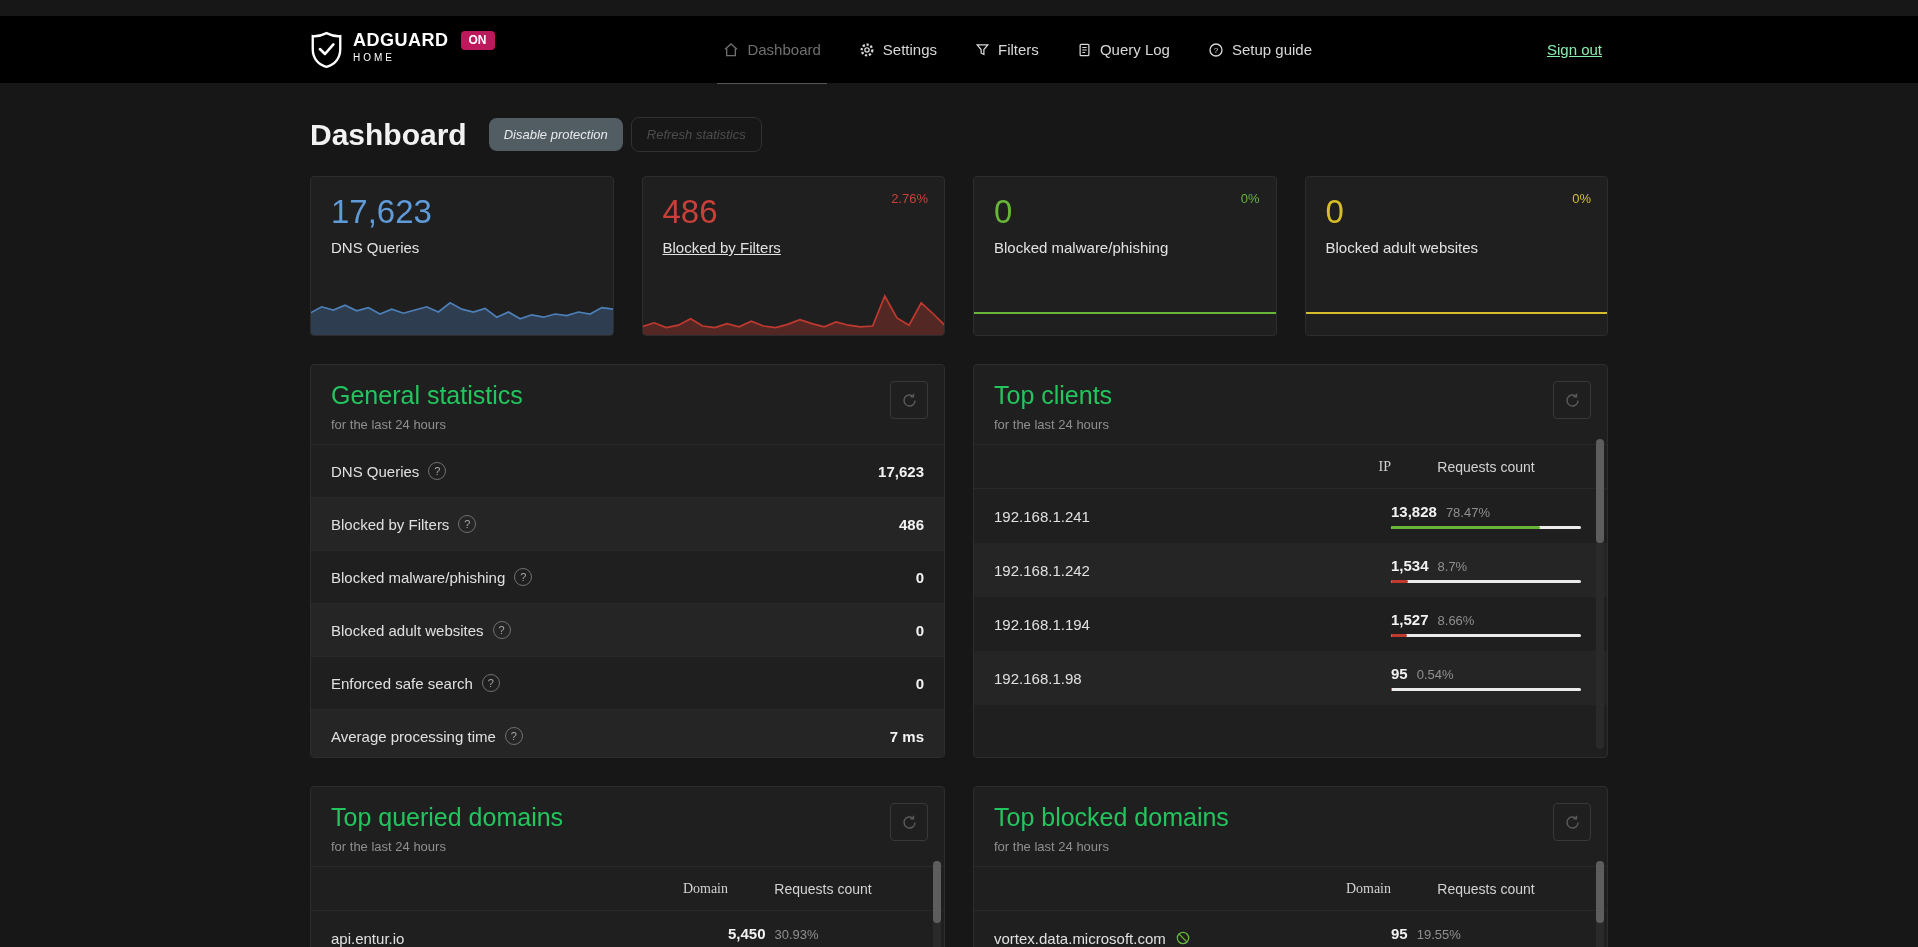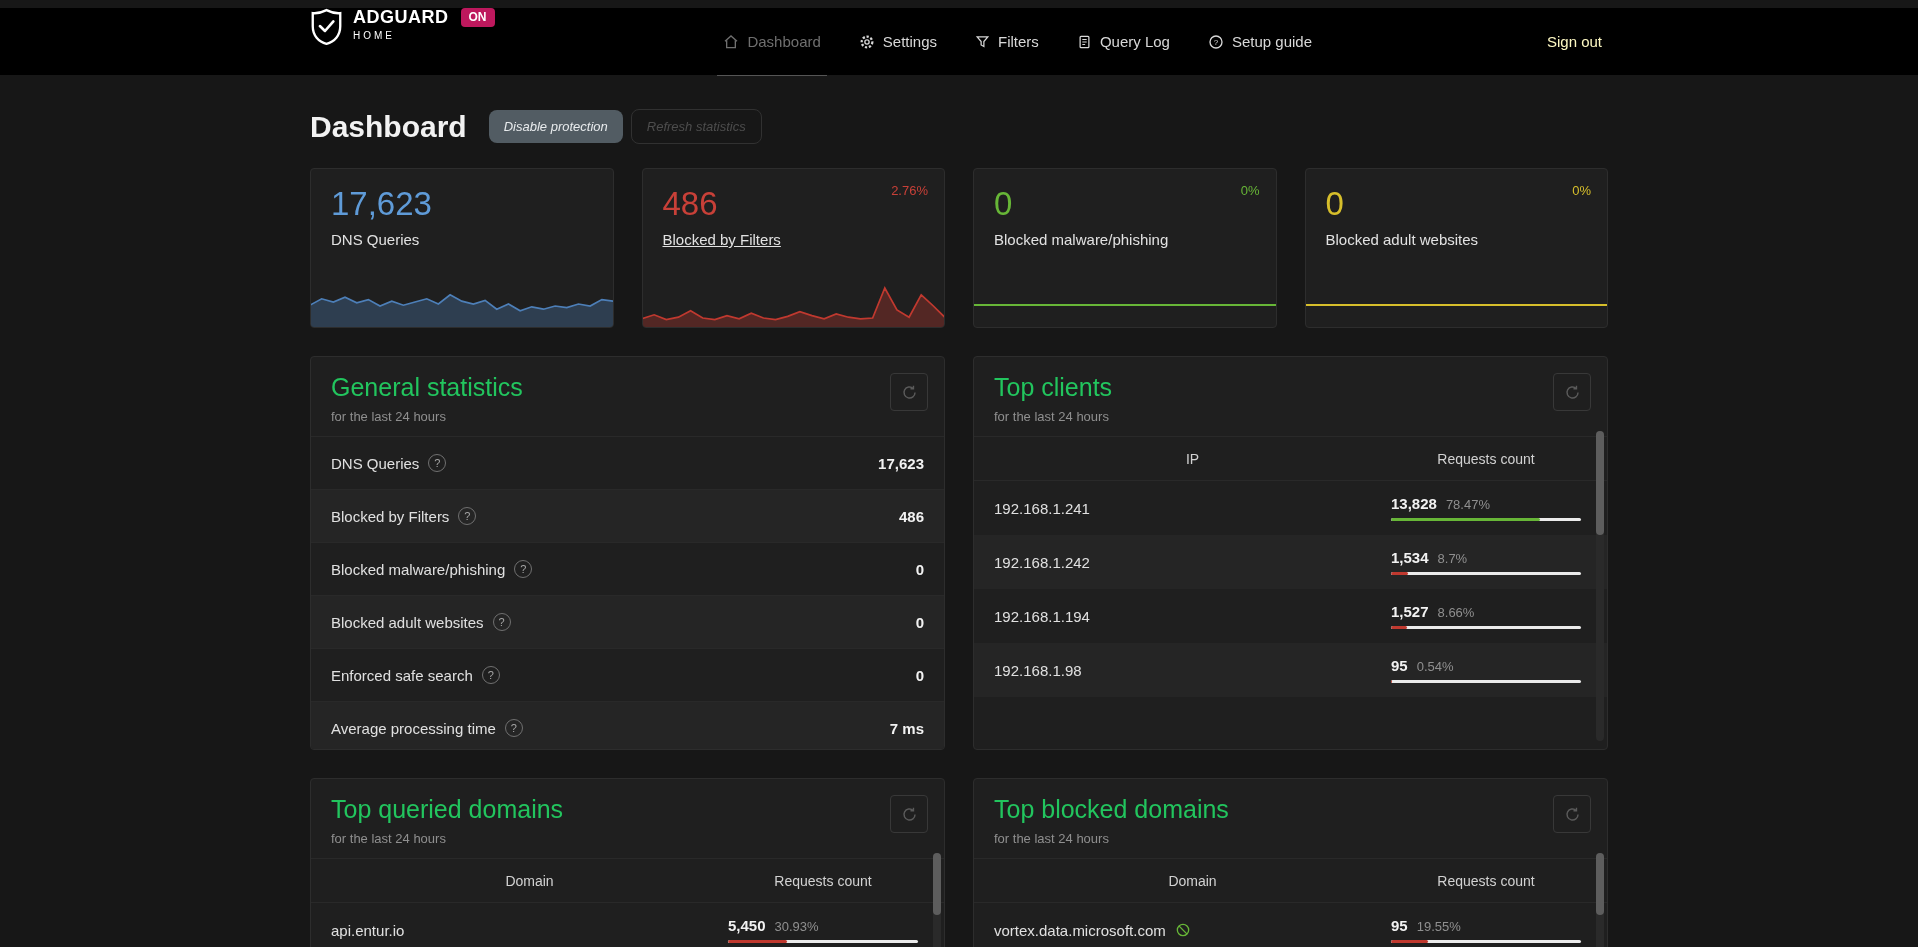--- a/index.html
+++ b/index.html
@@ -4,34 +4,34 @@
 <style>
   * { box-sizing: border-box; }
   html,body { margin:0; padding:0; }
   body {
     width:1918px; height:947px; overflow:hidden; position:relative;
     background:#171717; color:#e3e3e3;
     font-family:"Liberation Sans", sans-serif;
   }
   
   header { background:#000; height:67px; width:100%; }
-  .header-inner { width:1298px; margin:8px auto; height:100%; display:flex; }
+  .header-inner { width:1298px; margin:16px auto; height:100%; display:flex; align-items:center; }
   .logo { display:flex; align-items:flex-start; gap:10px; }
   .logo-text { display:flex; flex-direction:column; line-height:1.1; }
   .brand-row { display:flex; align-items:center; gap:12px; }
   .brand { font-size:18px; font-weight:bold; letter-spacing:.5px; color:#fff; }
   .product { font-size:10px; letter-spacing:3px; color:#fff; margin-top:2px; }
   .badge-on { background:#be185d; color:#fff; font-size:12px; font-weight:bold; padding:3px 8px; border-radius:4px; }
   nav { flex:1; display:flex; justify-content:center; gap:38px; height:100%; align-items:center; }
   .nav-item { position:relative; display:flex; align-items:center; gap:8px; height:100%;
     font-size:15px; color:#d8d8d8; cursor:pointer; text-decoration:none; }
   .nav-item .nav-icon { display:flex; align-items:center; color:inherit; }
   .nav-item.active { color:#6f6f6f; }
   .nav-item.active::after { content:""; position:absolute; left:-6px; right:-6px; bottom:-1px; height:1px; background:#555; }
-  .sign-out { background:none; border:none; color:#fef9c3; font-size:15px; cursor:pointer; font-family:inherit; }
+  .sign-out { background:none; border:none; color:#86efac; font-size:15px; cursor:pointer; font-family:inherit;text-decoration:underline; }
   
   main { width:1298px; margin:0 auto; padding-top:34px; }
   .page-head { display:flex; align-items:center; margin-bottom:24px; }
   h1 { font-size:30px; font-weight:600; color:#f2f2f2; margin:0 22px 0 0; }
   .btn { font-family:inherit; font-size:13px; border-radius:8px; padding:9px 15px; cursor:pointer;font-style:italic; }
   .btn-gray { background:#525c63; color:#e8ebed; border:none; margin-right:8px; }
   .btn-ghost { background:transparent; color:#4d4d4d; border:1px solid #313131; }
   
   .stat-row { display:grid; grid-template-columns:repeat(4,1fr); gap:28px; margin-bottom:28px; }
   .stat-card { position:relative; height:160px; background:#1f1f1f; border:1px solid #2d2d2d;
@@ -57,21 +57,21 @@
     padding:0 20px; border-top:1px solid #292929; font-size:15px; }
   .gs-row:nth-child(even) { background:#252525; }
   .gs-left { display:flex; align-items:center; }
   .gs-label { color:#e0e0e0; }
   .help-icon { display:inline-flex; align-items:center; justify-content:center; width:18px; height:18px;
     border:1px solid #707070; border-radius:50%; font-size:11px; color:#a5a5a5; margin-left:9px; cursor:pointer; }
   .gs-value { font-weight:bold; font-size:15px; color:#f2f2f2; }
   
   .tbl-head { display:flex; align-items:center; height:45px; padding:0 26px 0 20px;
     border-top:1px solid #292929; border-bottom:1px solid #292929; font-size:14px; color:#d2d2d2; }
-  .th-1 { flex:1; text-align:center; }
+  .th-1 { flex:1; text-align:right;font-family:Liberation Serif, serif; }
   .th-2 { width:190px; text-align:center; }
   .t-row { display:flex; align-items:center; min-height:54px; padding:6px 26px 6px 20px; }
   .t-row:nth-child(even) { background:#252525; }
   .t-name { flex:1; font-size:15px; color:#e0e0e0; cursor:pointer; display:flex; align-items:center; gap:9px; }
   .t-stats { width:190px; }
   .count-line { display:flex; align-items:flex-end; gap:9px; }
   .count { font-weight:bold; font-size:15px; color:#f2f2f2; }
   .pct { font-size:13px; color:#8f8f8f; }
   .bar { margin-top:6px; height:3px; background:#ebebeb; border-radius:2px; position:relative; overflow:hidden; }
   .bar-fill { position:absolute; left:0; top:0; bottom:0; border-radius:2px; }

